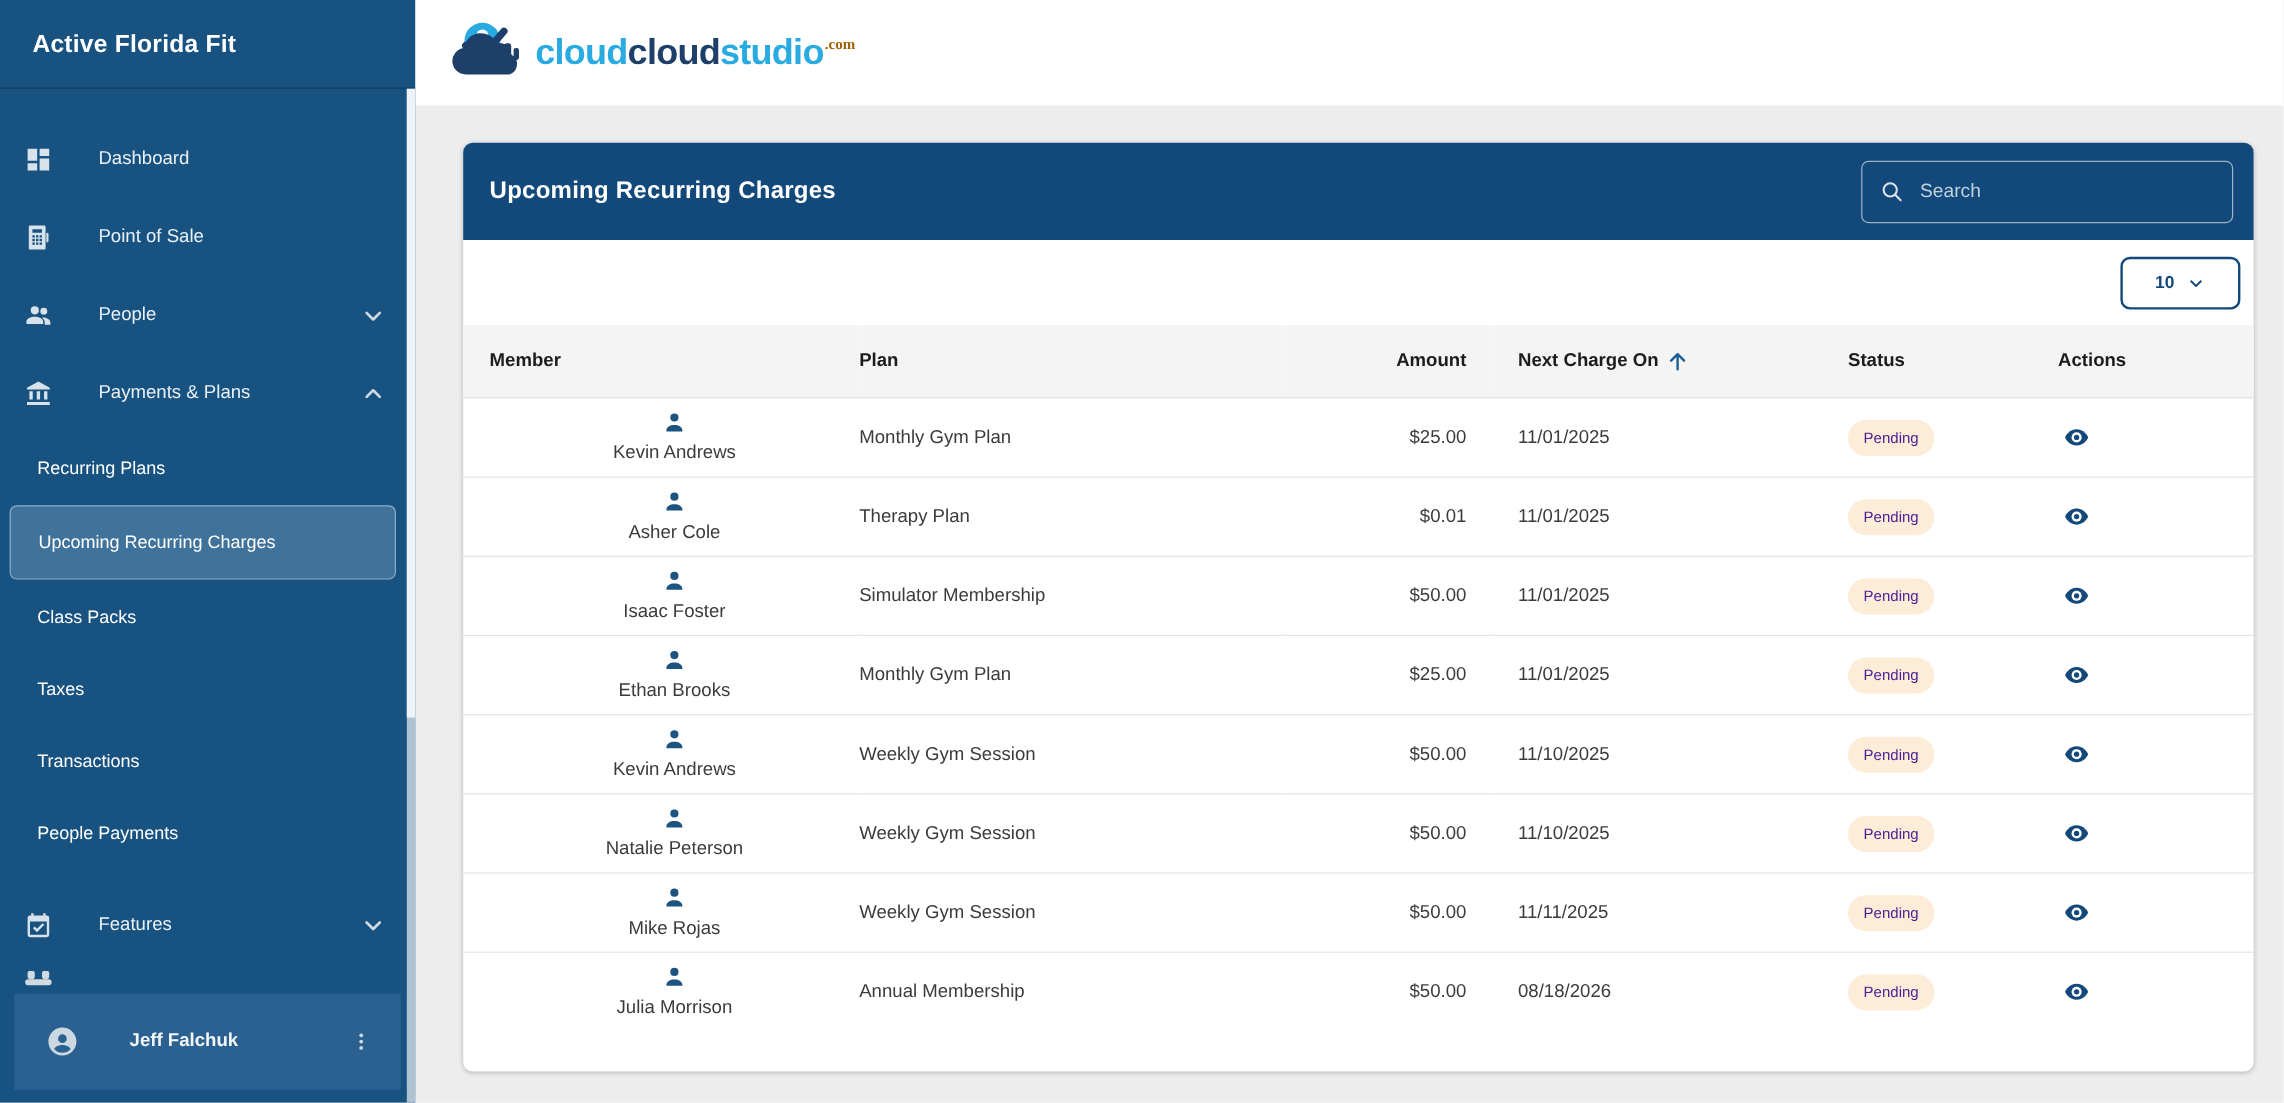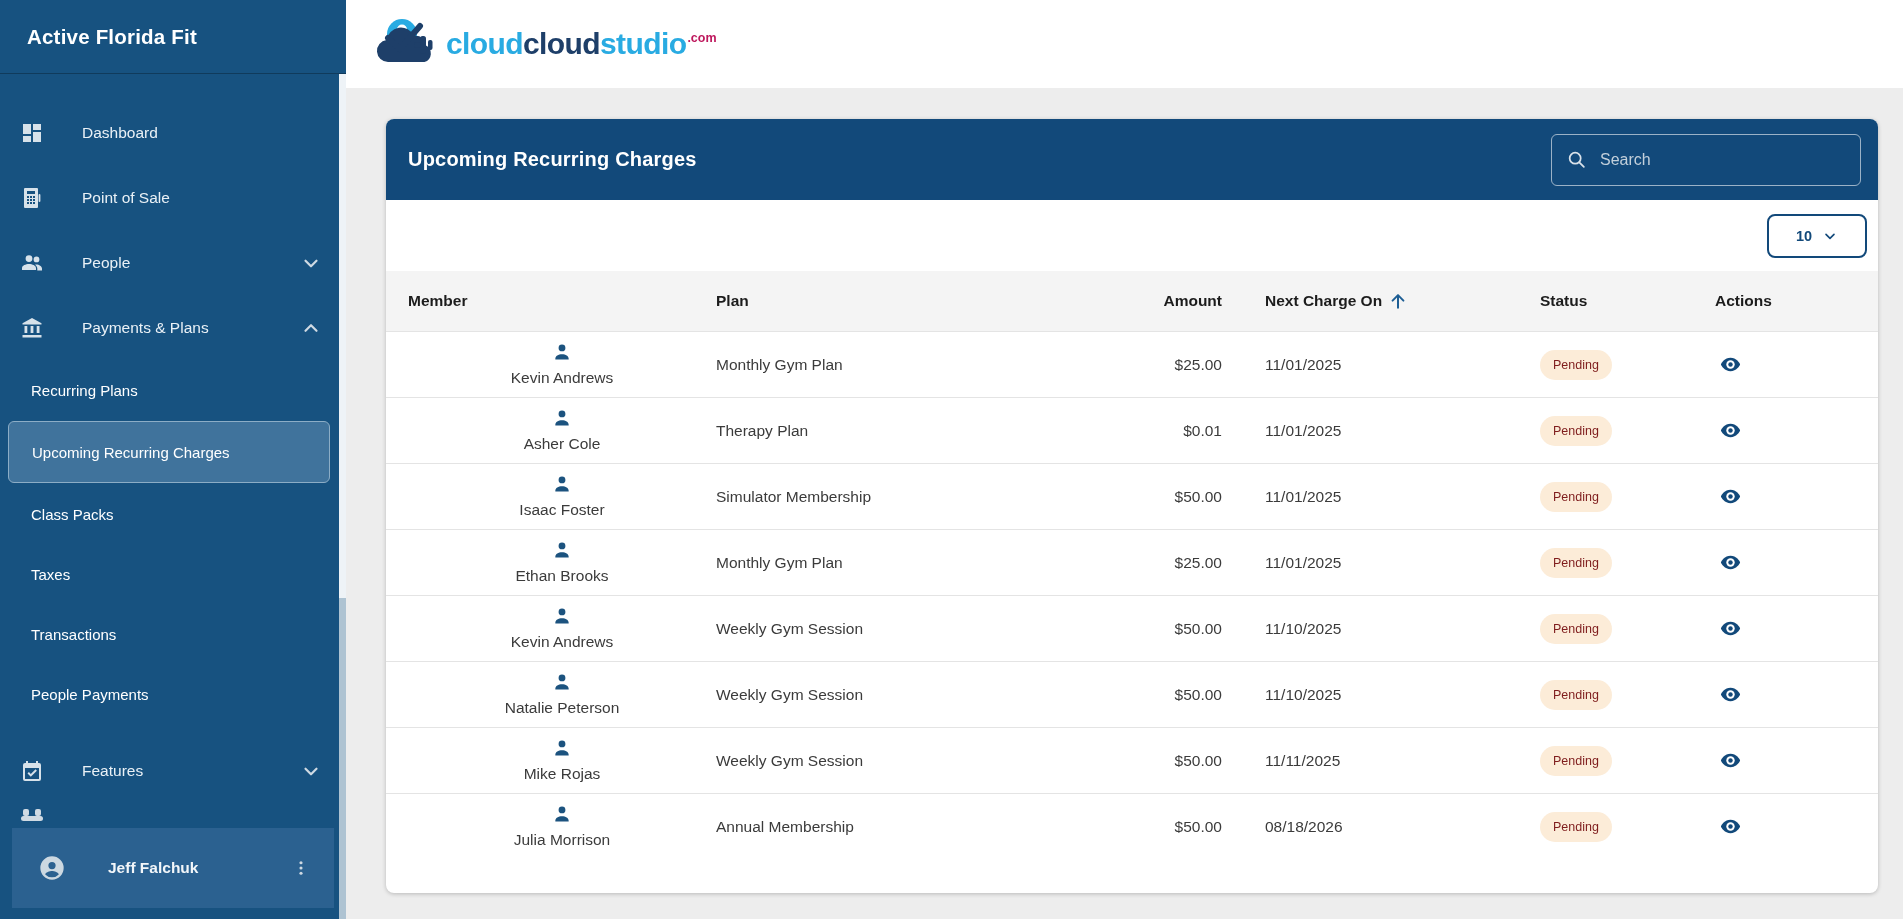--- a/index.html
+++ b/index.html
@@ -53,21 +53,21 @@
   .sb-scroll-thumb{position:absolute;top:0;left:0;width:7px;height:524px;background:#eef3f7;}
 
   
   .topbar{
     position:absolute;left:346px;top:0;right:0;height:88px;background:#ffffff;
   }
   .logo{position:absolute;left:30px;top:16px;display:flex;align-items:center;gap:8px;cursor:pointer;}
   .wordmark{font-size:30px;font-weight:700;letter-spacing:-.6px;margin-top:8px;white-space:nowrap;}
   .wm-blue{color:#29abe2;}
   .wm-navy{color:#1e3f69;}
-  .wm-tld{font-size:12.5px;font-weight:700;color:#be185d;position:relative;top:-12px;margin-left:1px;letter-spacing:0;}
+  .wm-tld{font-size:12.5px;font-weight:700;color:#a16207;position:relative;top:-12px;margin-left:1px;letter-spacing:0;font-family:Liberation Serif, serif;}
 
   
   .card{
     position:absolute;left:386px;top:119px;width:1492px;height:774px;
     background:#ffffff;border-radius:8px;box-shadow:0 1px 4px rgba(0,0,0,.22);
   }
   .card-header{
     height:81px;background:#12497a;border-radius:8px 8px 0 0;
     display:flex;align-items:center;justify-content:space-between;
     padding:0 17px 0 22px;box-sizing:border-box;
@@ -106,21 +106,21 @@
   .c-amount{text-align:right;padding-right:20px;}
   .c-date{padding-left:23px;}
   .c-status{padding-left:15px;}
   .c-actions{text-align:left;}
   .member-wrap{display:flex;align-items:center;gap:7px;flex-direction:column;}
   .member-wrap .icon{width:20px;height:20px;color:#1c537f;}
   .sort-wrap{display:inline-flex;align-items:center;gap:6px;}
   .sort-wrap .icon{width:20px;height:20px;color:#1d5e94;}
   .badge{
     display:inline-block;padding:8px 13px;border-radius:16px;
-    background:#fcecd8;color:#7f1d1d;font-size:12.5px;
+    background:#fcecd8;color:#4c1d95;font-size:12.5px;
   }
   .eye-btn{background:none;border:none;padding:4px;cursor:pointer;line-height:0;}
   .eye-btn .icon{width:23px;height:23px;color:#12497a;}
 </style>
 </head>
 <body>
 
 <svg width="0" height="0" style="position:absolute" aria-hidden="true">
   <defs>
     <symbol id="dashboard-icon" viewBox="0 0 24 24">

